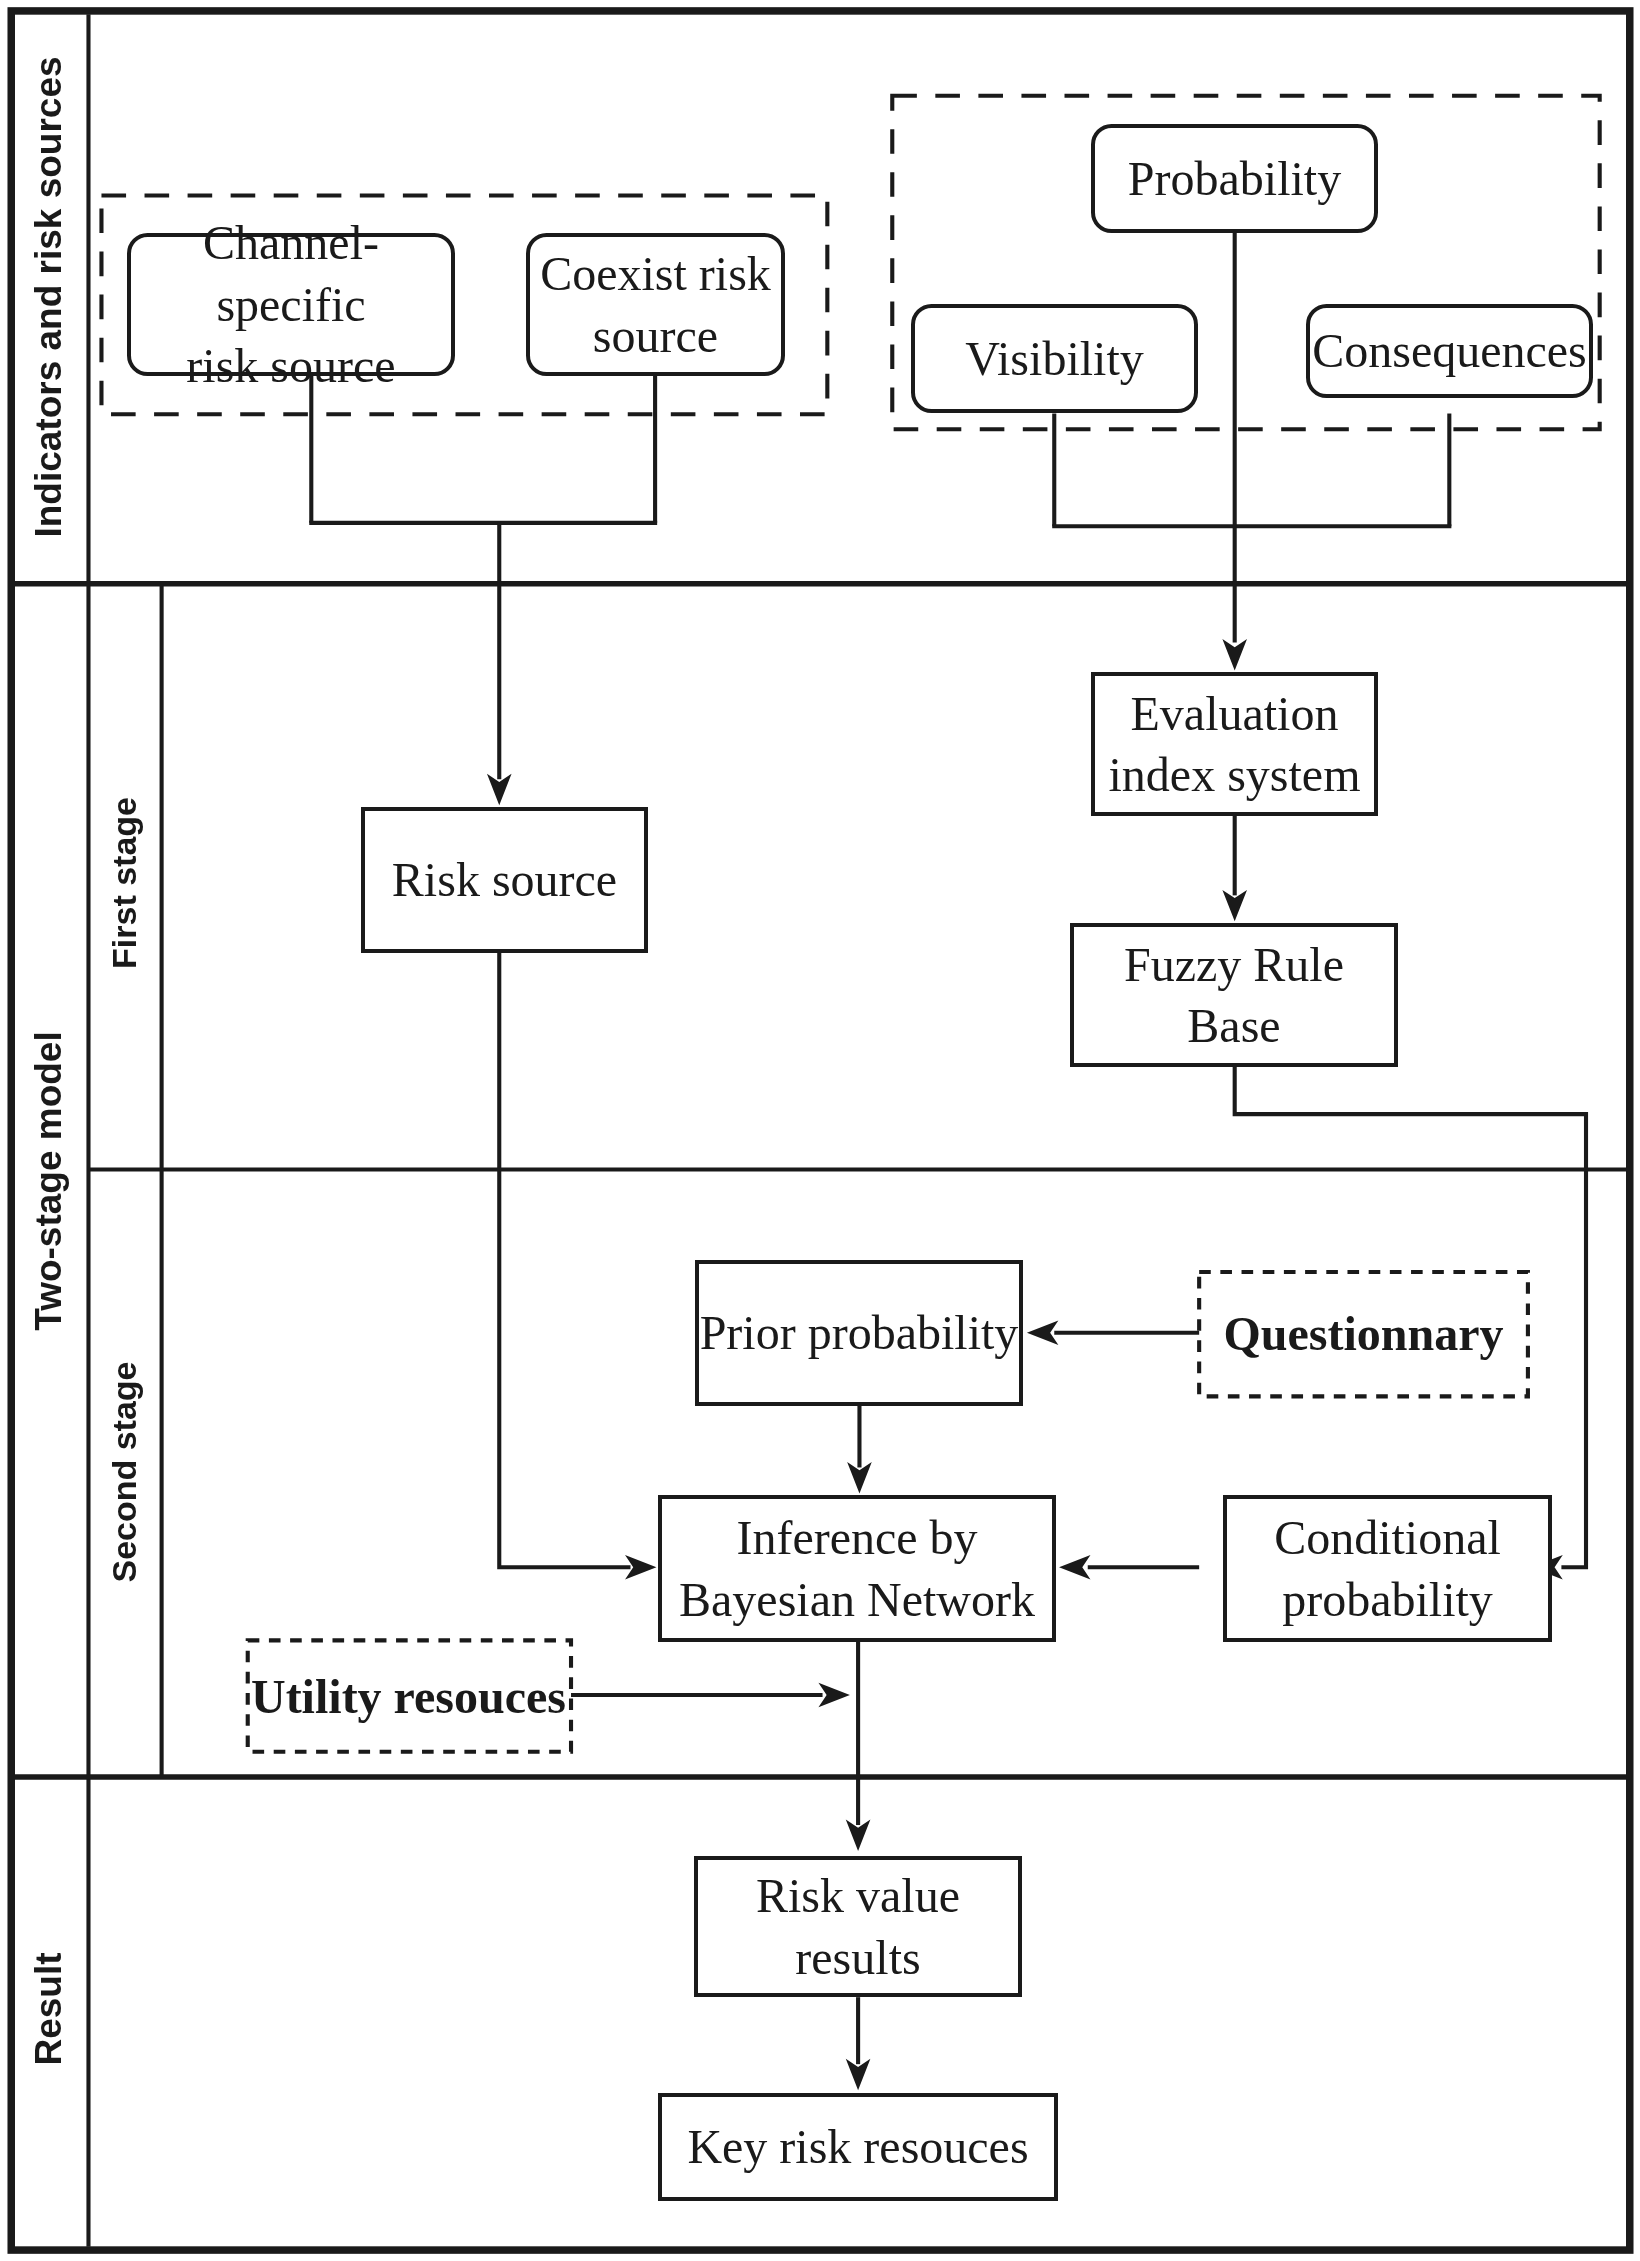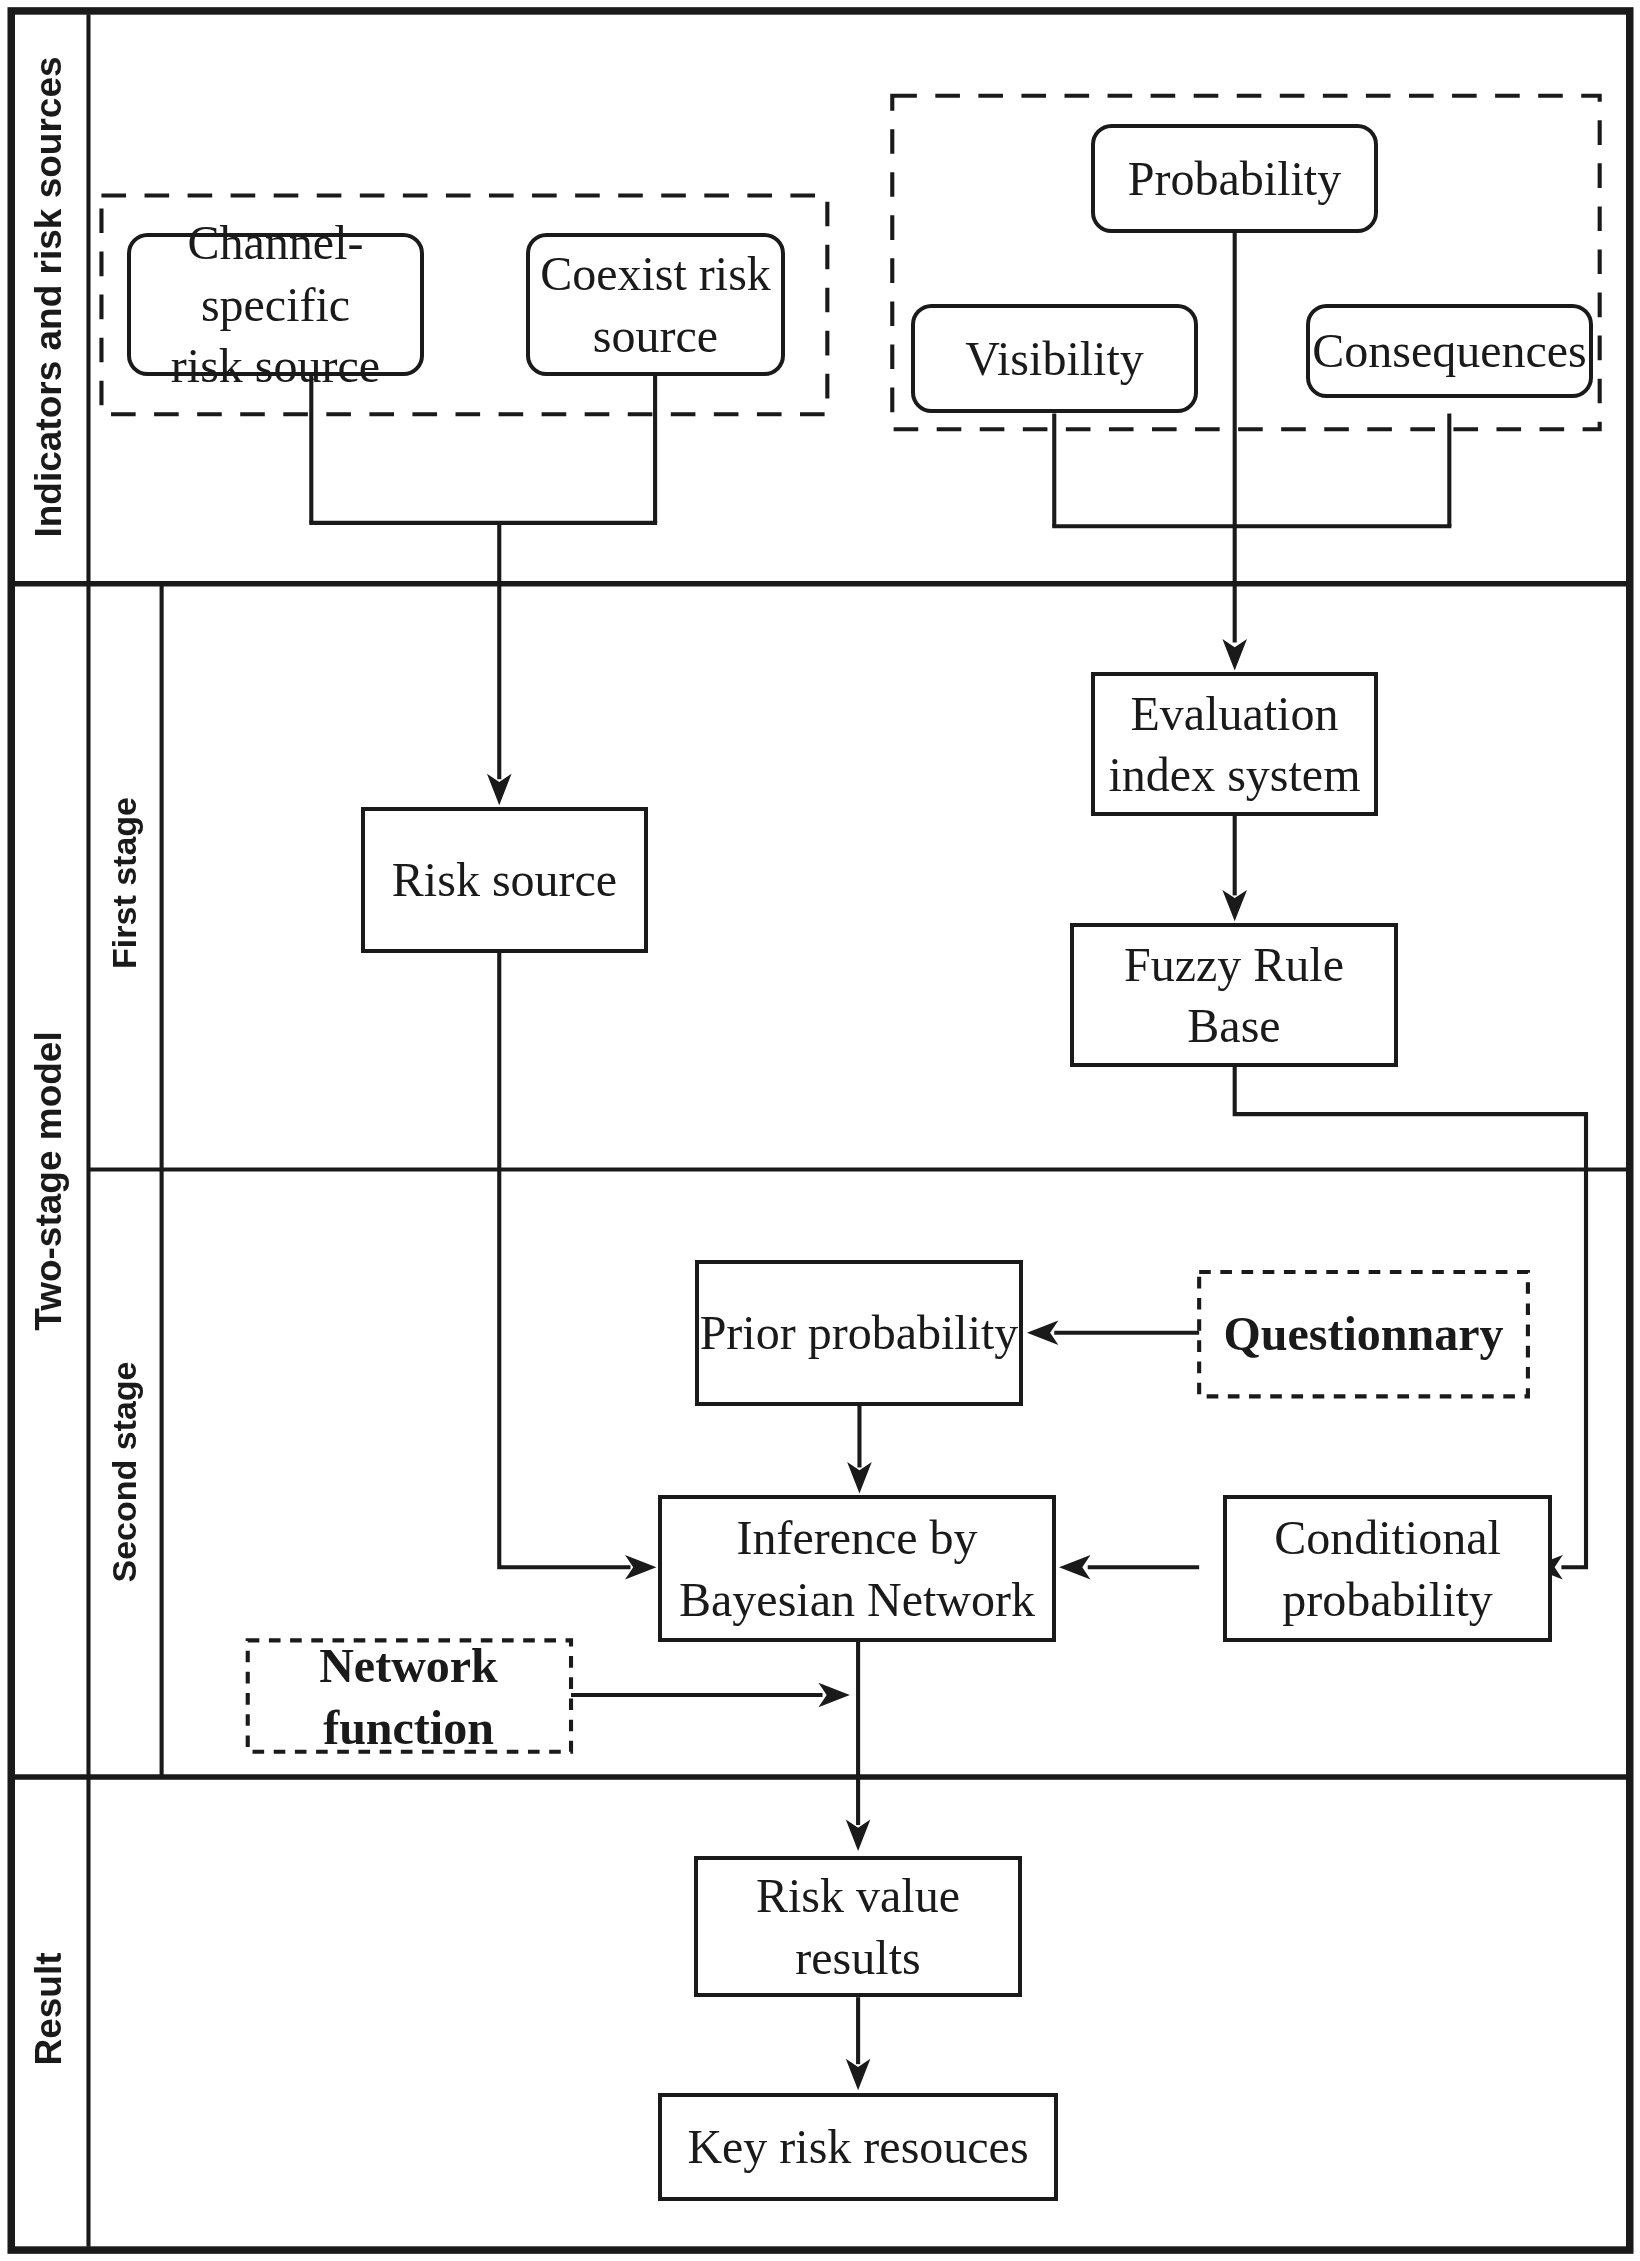--- a/index.html
+++ b/index.html
@@ -111,40 +111,40 @@
     <line x1="1255" y1="2922" x2="1255" y2="3020" stroke="#1a1a1a" stroke-width="6"></line>
     <polygon points="1255,3058 1237,3012 1255,3024 1273,3012" fill="#1a1a1a"></polygon>
   </svg>
 
   <div class="vlabel" style="left:49px; top:297px; font-size:37px;">Indicators and risk sources</div>
   <div class="vlabel" style="left:49px; top:1181px; font-size:37px;">Two-stage model</div>
   <div class="vlabel" style="left:124px; top:883px; font-size:34px;">First stage</div>
   <div class="vlabel" style="left:124px; top:1472px; font-size:34px;">Second stage</div>
   <div class="vlabel" style="left:49px; top:2009px; font-size:37px;">Result</div>
 
-  <div class="node rounded" style="left:127px; top:233px; width:297px; height:143px;">Channel-specific
+  <div class="node rounded" style="left:127px; top:233px; width:328px; height:143px;">Channel-specific
 risk source</div>
   <div class="node rounded" style="left:526px; top:233px; width:259px; height:143px;">Coexist risk
 source</div>
   <div class="node rounded" style="left:1091px; top:124px; width:287px; height:109px;">Probability</div>
   <div class="node rounded" style="left:911px; top:304px; width:287px; height:109px;">Visibility</div>
   <div class="node rounded" style="left:1306px; top:304px; width:287px; height:94px;">Consequences</div>
 
   <div class="node" style="left:361px; top:807px; width:287px; height:146px;">Risk source</div>
   <div class="node" style="left:1091px; top:672px; width:287px; height:144px;">Evaluation
 index system</div>
   <div class="node" style="left:1070px; top:923px; width:328px; height:144px;">Fuzzy Rule
 Base</div>
 
   <div class="node" style="left:695px; top:1260px; width:328px; height:146px;">Prior probability</div>
   <div class="node plain-text" style="left:1199px; top:1272px; width:329px; height:124px;">Questionnary</div>
   <div class="node" style="left:658px; top:1495px; width:398px; height:147px;">Inference by
 Bayesian Network</div>
   <div class="node" style="left:1199px; top:1495px; width:329px; height:147px;margin-left:24px;">Conditional
 probability</div>
-  <div class="node plain-text" style="left:247px; top:1641px; width:323px; height:111px;">Network function</div>
+  <div class="node plain-text" style="left:247px; top:1641px; width:323px; height:111px;">Utility resouces</div>
 
   <div class="node" style="left:694px; top:1856px; width:328px; height:141px;">Risk value
 results</div>
   <div class="node" style="left:658px; top:2093px; width:400px; height:108px;">Key risk resouces</div>
 
 </div>
 
 
 </body></html>

